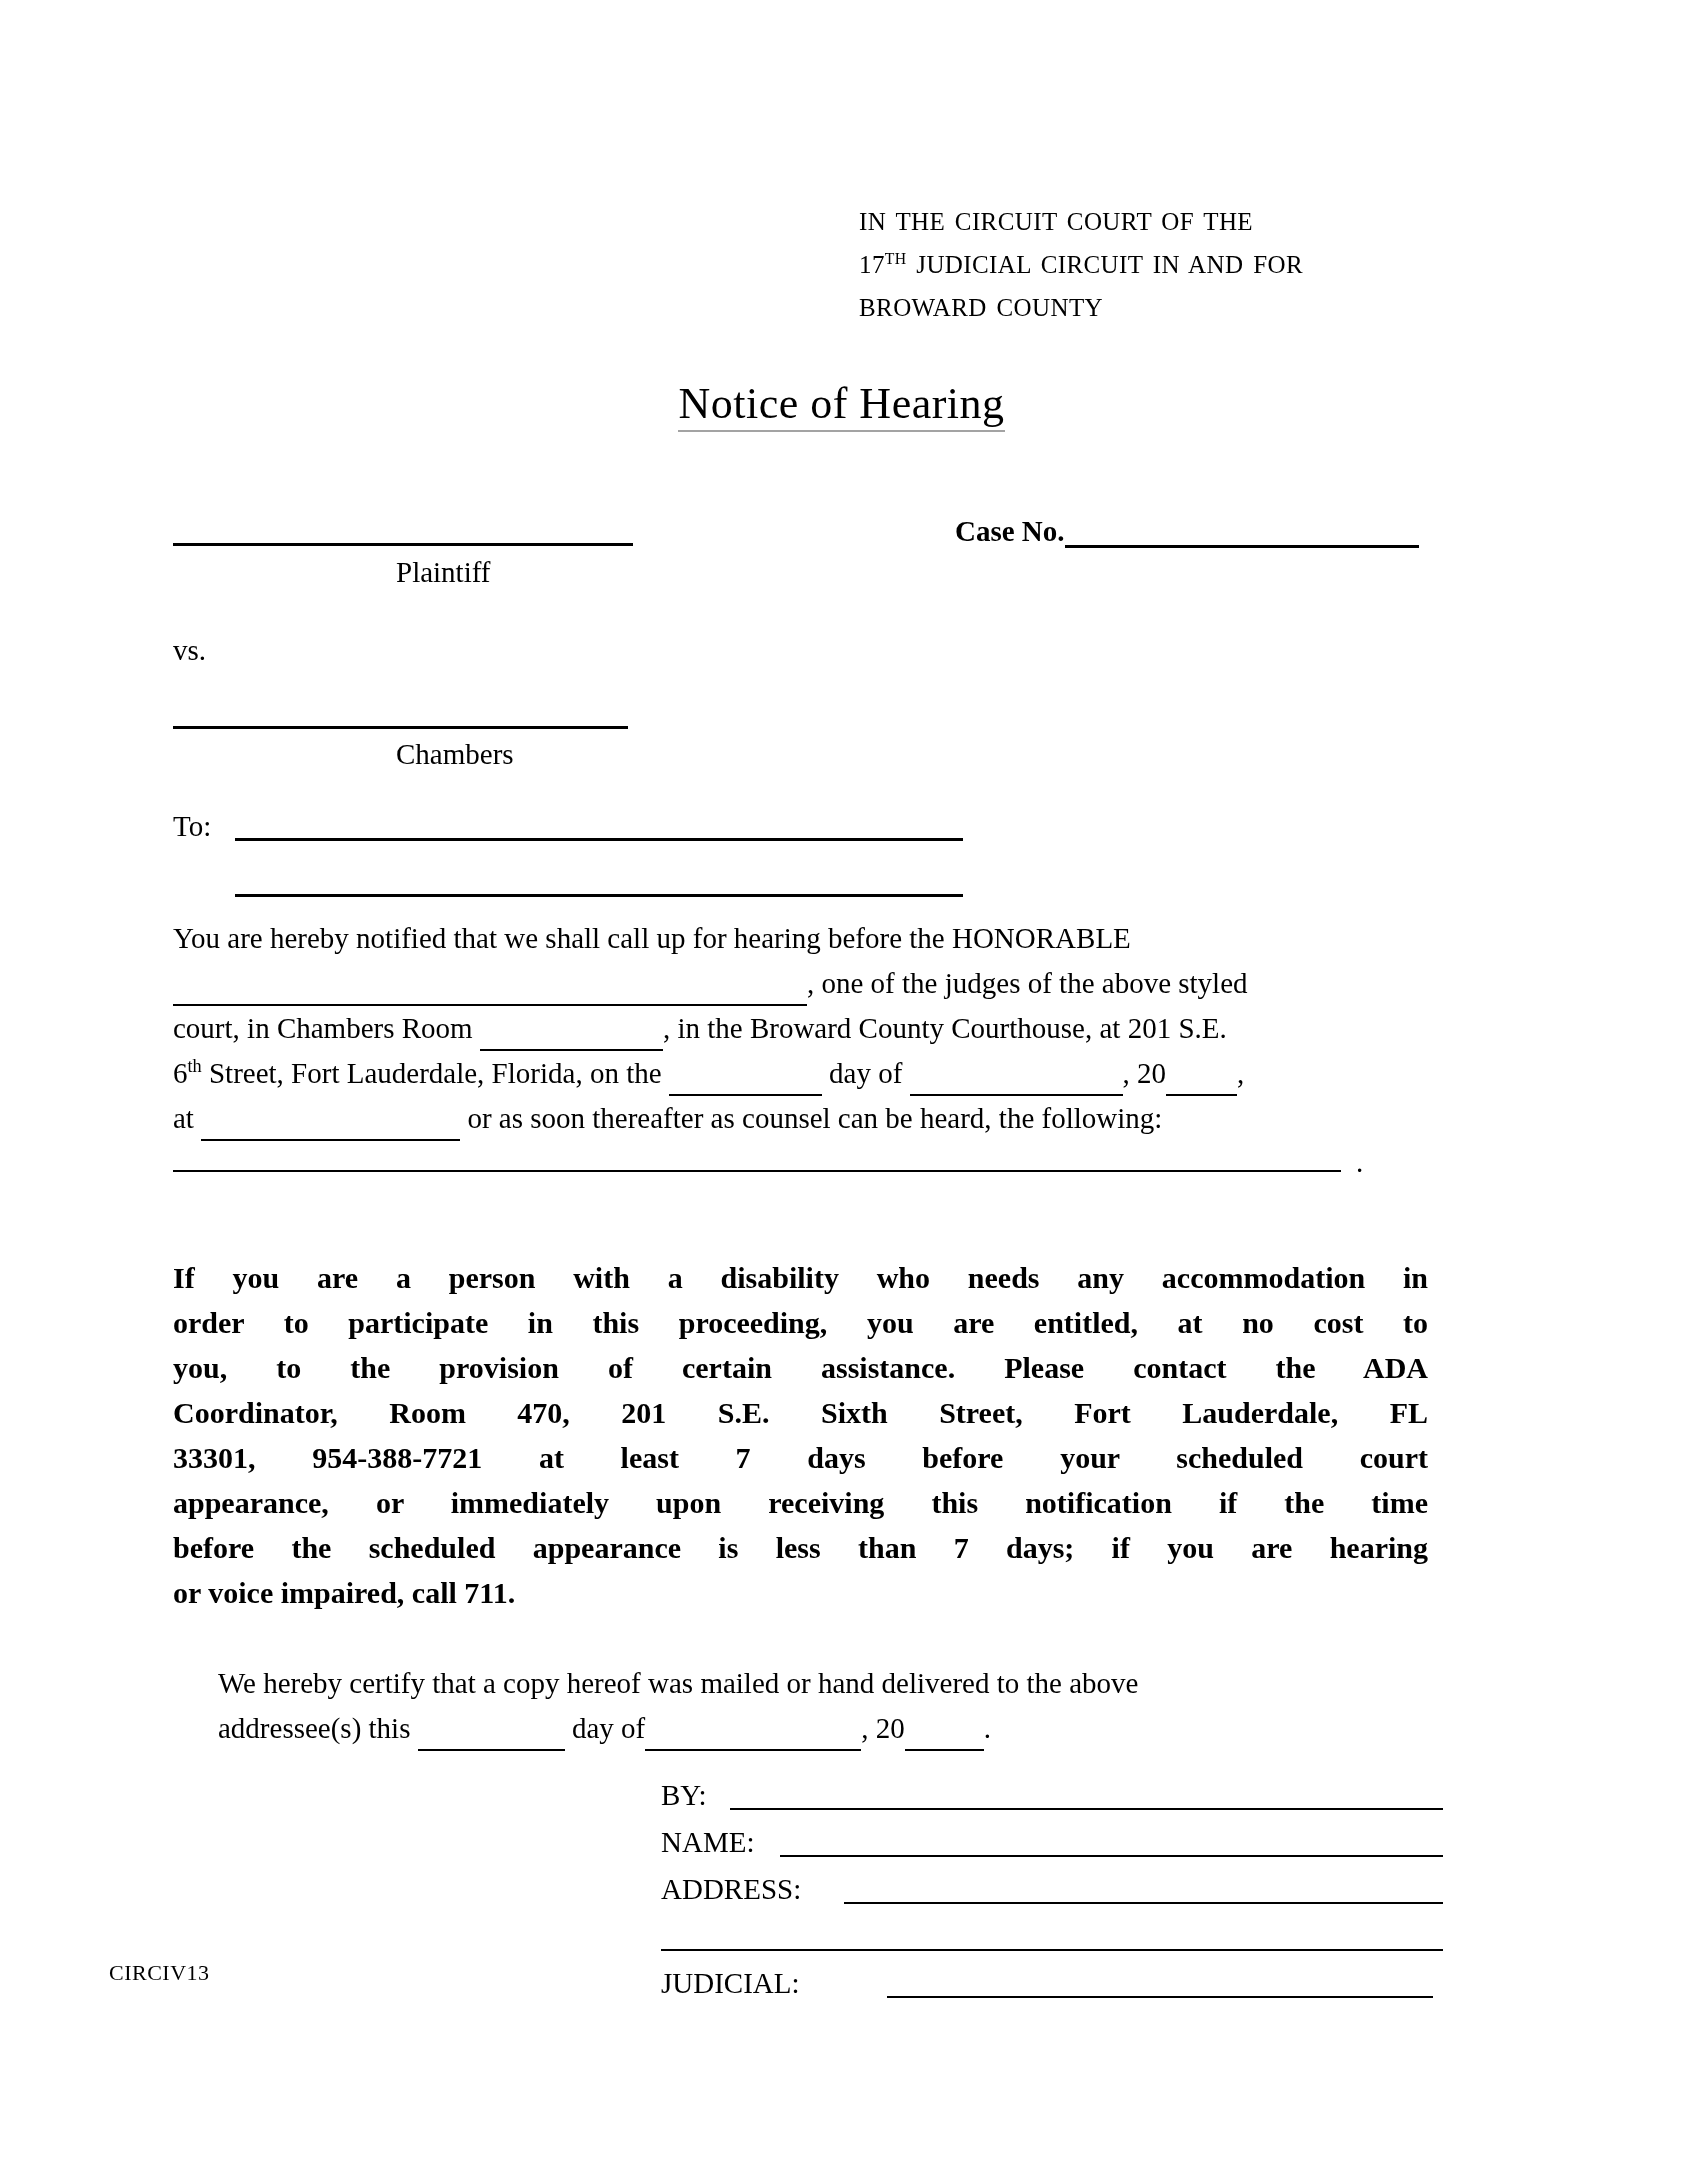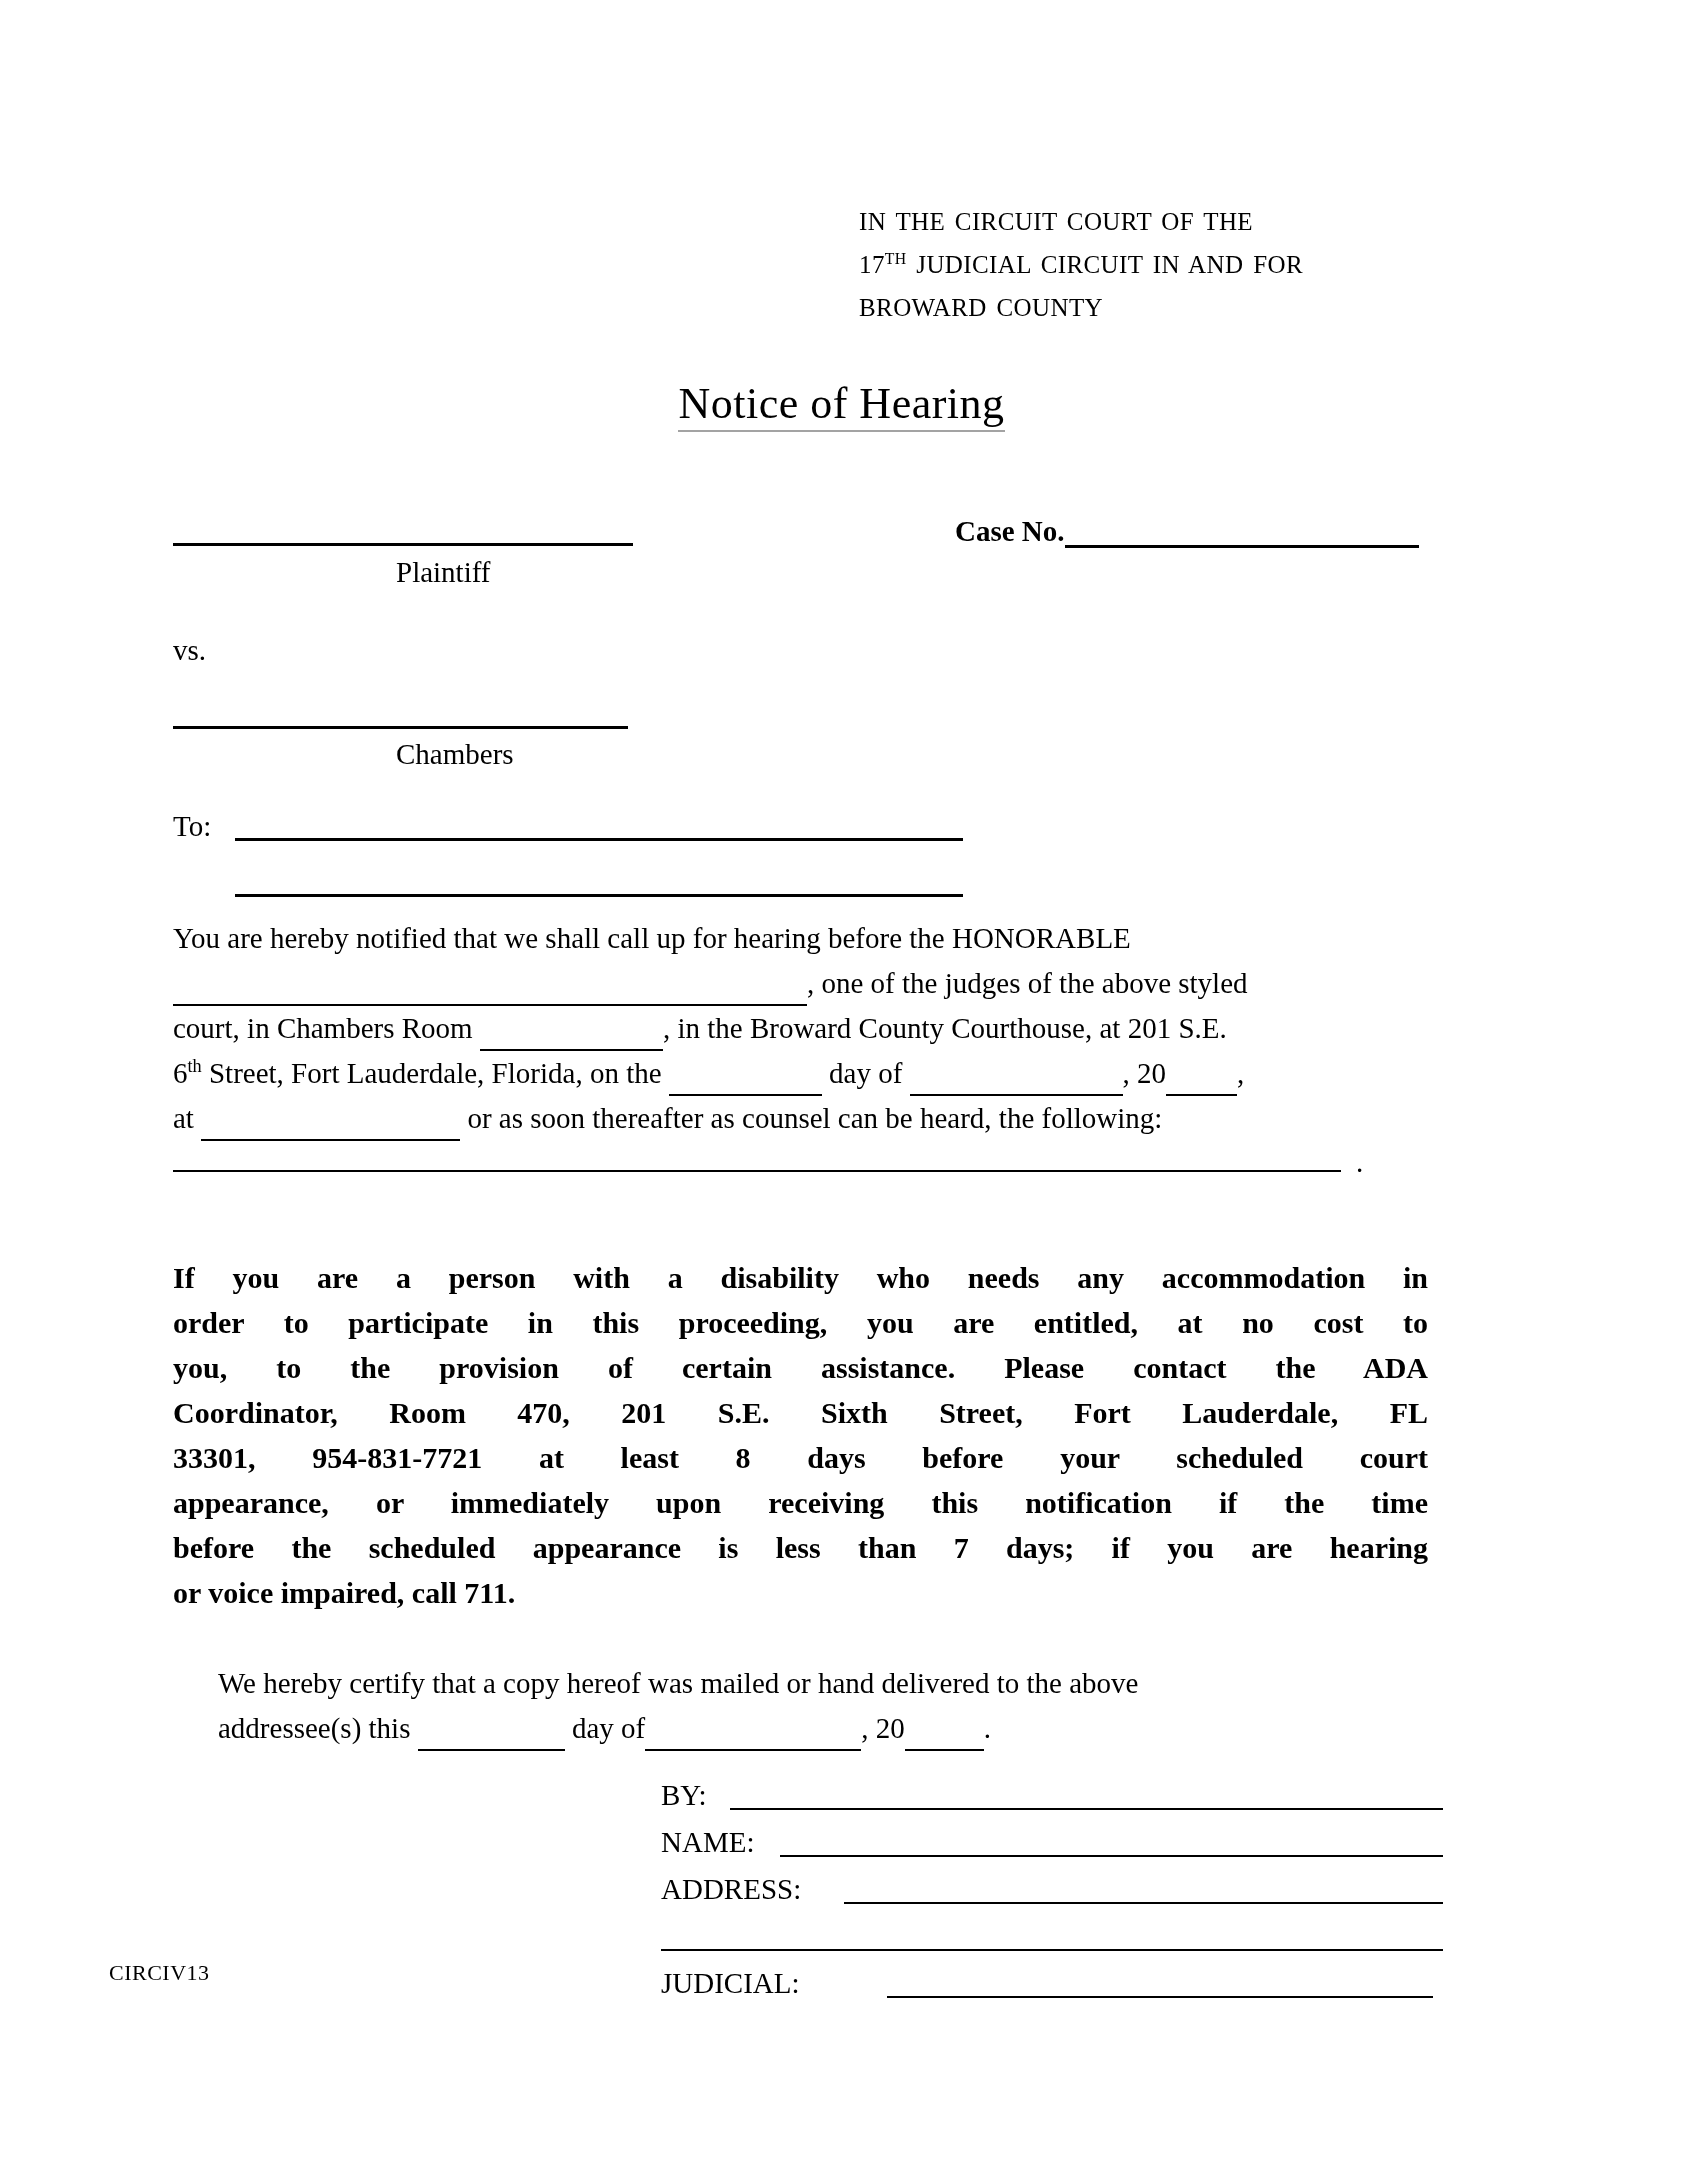--- a/index.html
+++ b/index.html
@@ -275,21 +275,21 @@
     </div>
 
     <div class="following-rule"></div>
     <div class="following-period">.</div>
 
     <div class="ada-block">
       <span class="ln justify">If you are a person with a disability who needs any accommodation in</span>
       <span class="ln justify">order to participate in this proceeding, you are entitled, at no cost to</span>
       <span class="ln justify">you, to the provision of certain assistance.  Please contact the ADA</span>
       <span class="ln justify">Coordinator, Room 470, 201 S.E. Sixth Street, Fort Lauderdale, FL</span>
-      <span class="ln justify">33301, 954-831-7721 at least 8 days before your scheduled court</span>
+      <span class="ln justify">33301, 954-388-7721 at least 7 days before your scheduled court</span>
       <span class="ln justify">appearance, or immediately upon receiving this notification if the time</span>
       <span class="ln justify">before the scheduled appearance is less than 7 days; if you are hearing</span>
       <span class="ln">or voice impaired, call 711.</span>
     </div>
 
     <div class="cert-para">
       <div class="ln">We hereby certify that a copy hereof was mailed or hand delivered to the above</div>
       <div class="ln"><span>addressee(s) this</span> <span class="u u-cday"></span> <span>day of</span><span class="u u-cmonth"></span><span>, 20</span><span class="u u-cyear"></span><span>.</span></div>
     </div>
 

